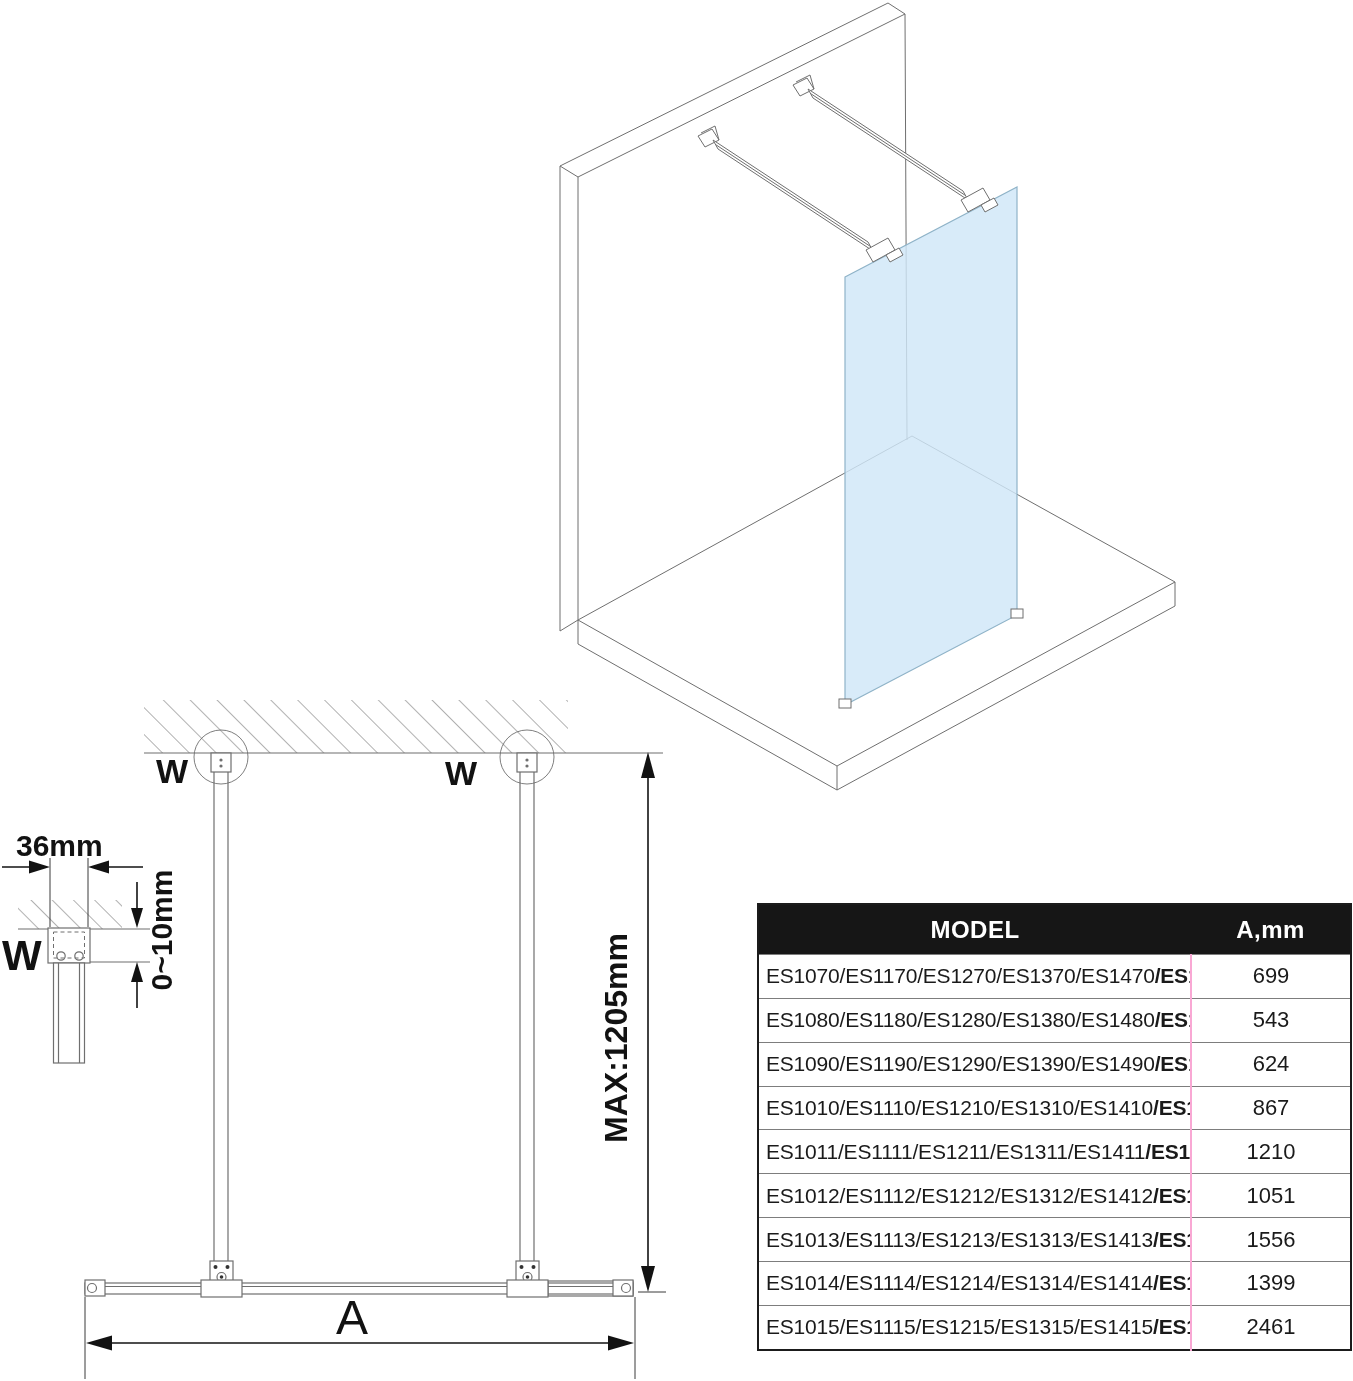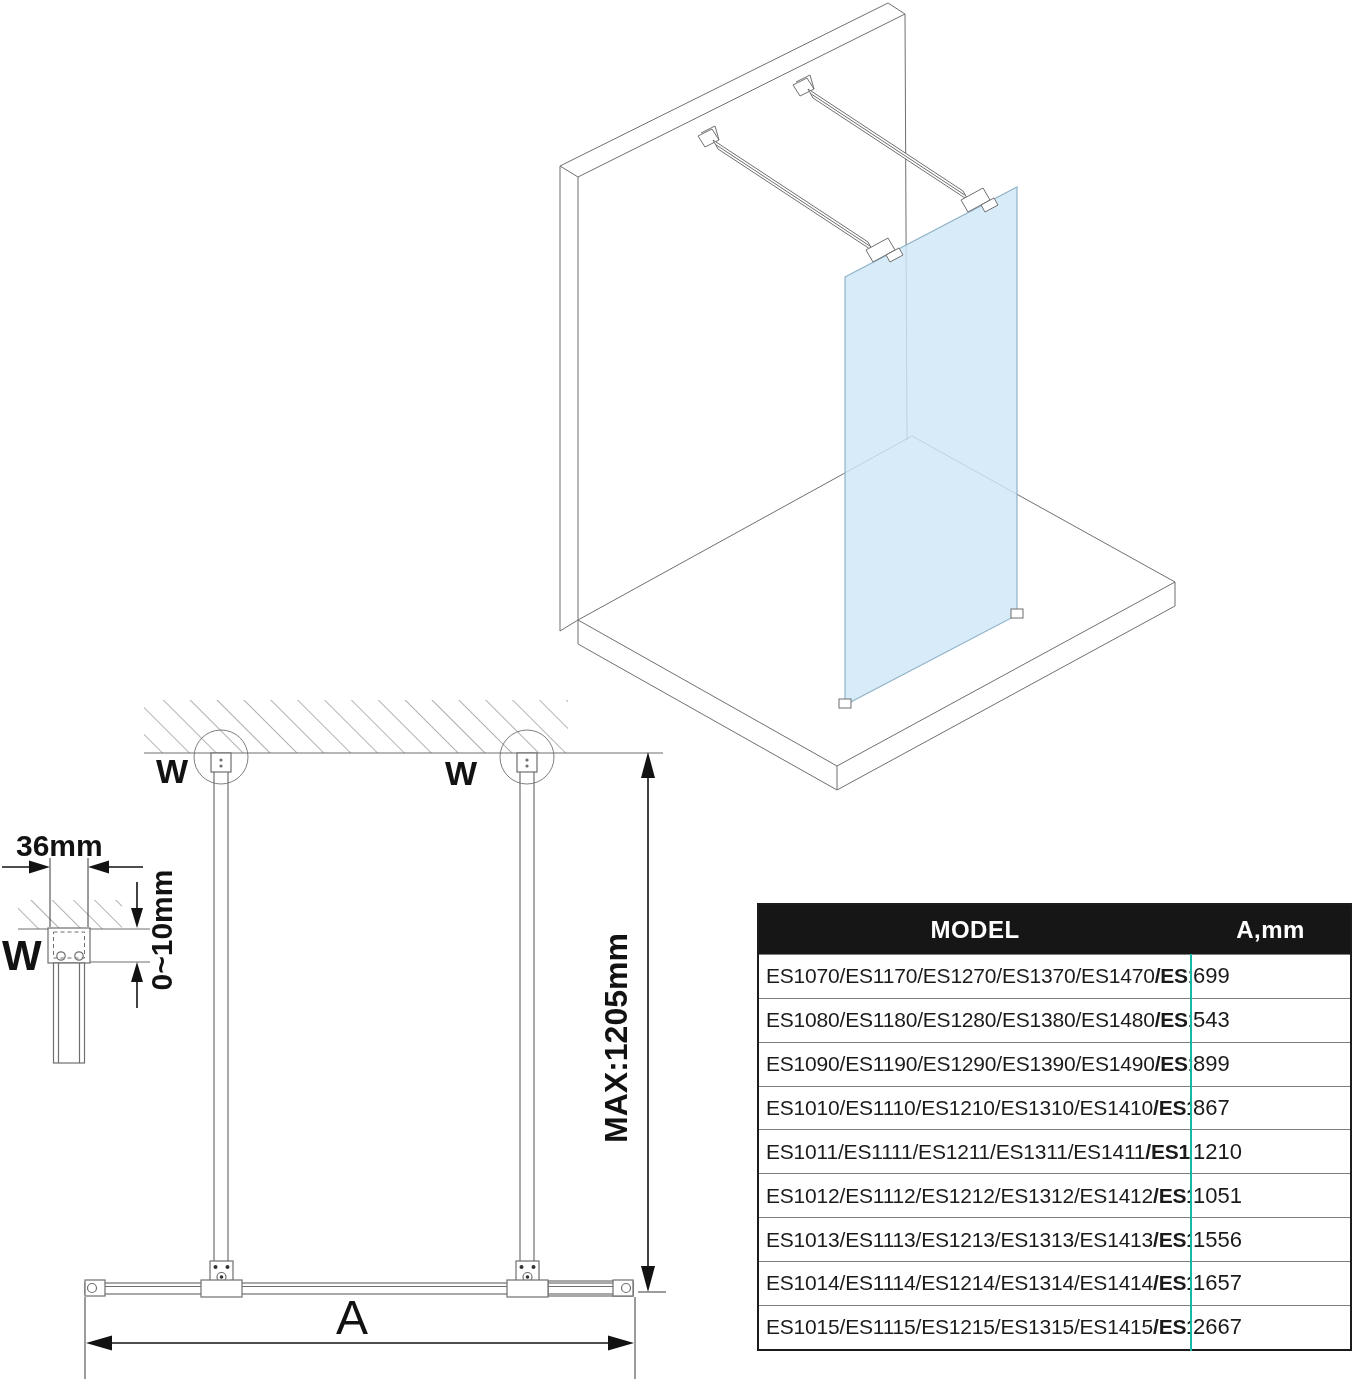--- a/index.html
+++ b/index.html
@@ -35,22 +35,22 @@
   .spec-table tbody td {
     border-top:1px solid #7d7d7d;
     color:#1a1a1a; vertical-align:middle;
   }
   .spec-table td.model {
     font-size:21px; padding-left:7px; letter-spacing:-0.2px;
     white-space:nowrap; overflow:hidden;
   }
   .spec-table td.model .bold { font-weight:bold; }
   .spec-table td.num {
-    font-size:22px;
-    border-left:2px solid #14b8a6;
+    text-align:center; font-size:22px;
+    border-left:2px solid #f9a8d4;
   }
 </style>
 </head>
 <body>
 
 <div class="stage">
 
   <svg class="drawing" width="1353" height="1381" viewBox="0 0 1353 1381">
     <defs>
       <pattern id="hatchMain" width="19" height="19" patternUnits="userSpaceOnUse" patternTransform="rotate(-45 0 0)">
@@ -239,42 +239,42 @@
         <tr>
           <td class="model"><span>ES1070/ES1170/ES1270/ES1370/ES1470</span><span class="bold">/ES1570</span></td>
           <td class="num">699</td>
         </tr>
         <tr>
           <td class="model"><span>ES1080/ES1180/ES1280/ES1380/ES1480</span><span class="bold">/ES1580</span></td>
           <td class="num">543</td>
         </tr>
         <tr>
           <td class="model"><span>ES1090/ES1190/ES1290/ES1390/ES1490</span><span class="bold">/ES1590</span></td>
-          <td class="num">899</td>
+          <td class="num">624</td>
         </tr>
         <tr>
           <td class="model"><span>ES1010/ES1110/ES1210/ES1310/ES1410</span><span class="bold">/ES1510</span></td>
           <td class="num">867</td>
         </tr>
         <tr>
           <td class="model"><span>ES1011/ES1111/ES1211/ES1311/ES1411</span><span class="bold">/ES1511</span></td>
           <td class="num">1210</td>
         </tr>
         <tr>
           <td class="model"><span>ES1012/ES1112/ES1212/ES1312/ES1412</span><span class="bold">/ES1512</span></td>
           <td class="num">1051</td>
         </tr>
         <tr>
           <td class="model"><span>ES1013/ES1113/ES1213/ES1313/ES1413</span><span class="bold">/ES1513</span></td>
           <td class="num">1556</td>
         </tr>
         <tr>
           <td class="model"><span>ES1014/ES1114/ES1214/ES1314/ES1414</span><span class="bold">/ES1514</span></td>
-          <td class="num">1657</td>
+          <td class="num">1399</td>
         </tr>
         <tr>
           <td class="model"><span>ES1015/ES1115/ES1215/ES1315/ES1415</span><span class="bold">/ES1515</span></td>
-          <td class="num">2667</td>
+          <td class="num">2461</td>
         </tr>
       </tbody>
     </table>
   </div>
 </div>
 
 </body></html>

